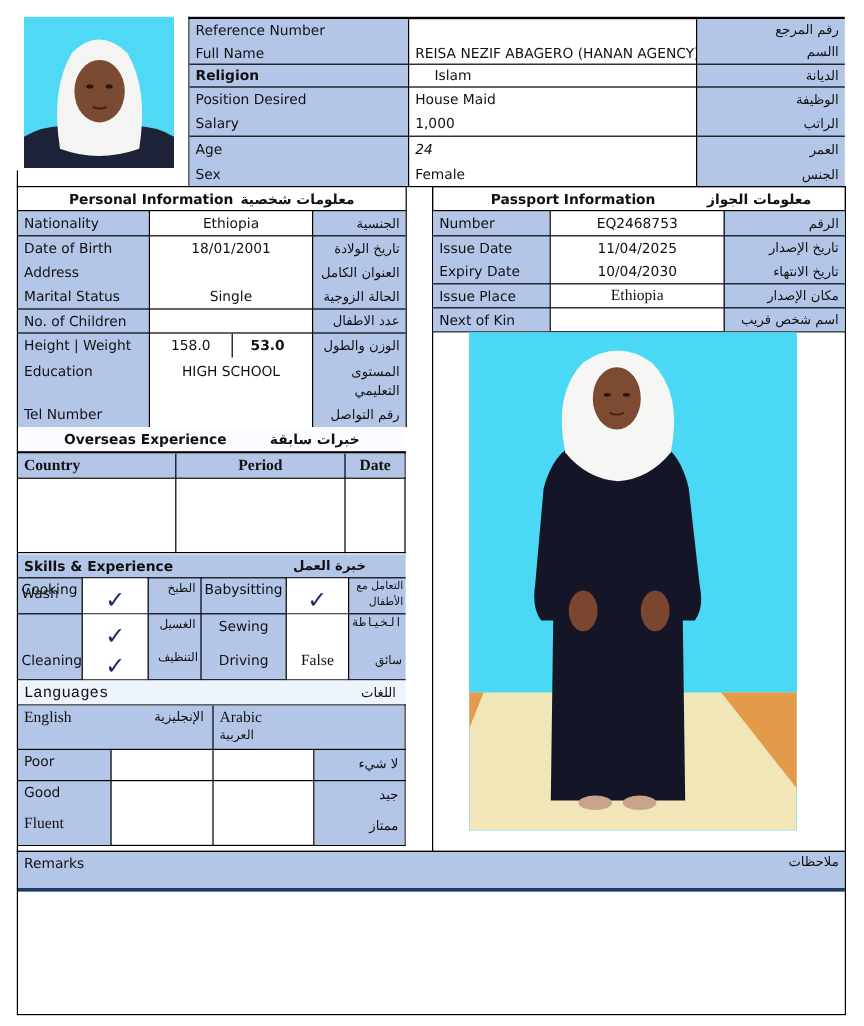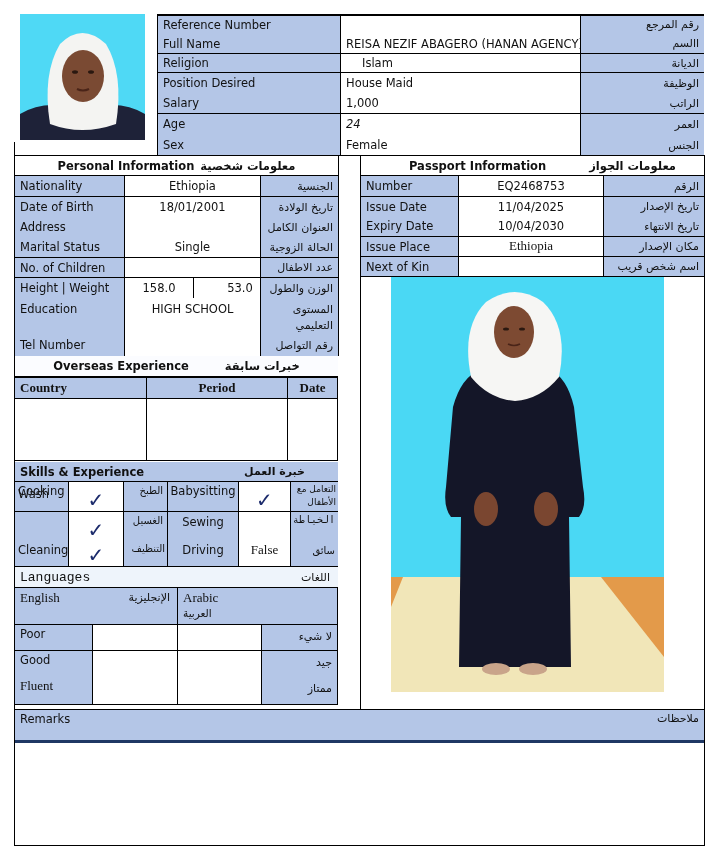--- a/index.html
+++ b/index.html
@@ -50,21 +50,21 @@
 <div class="abs" style="left:14px; top:155px; width:690px; height:1px; background:#000;"></div>
 
 <div class="cell" style="left:158px; top:16px; width:182px; height:17px;">Reference Number</div>
 <div class="cell" style="left:341px; top:16px; width:239px; height:17px;"></div>
 <div class="cell ar" style="left:581px; top:16px; width:123px; height:17px;">رقم المرجع</div>
 
 <div class="cell" style="left:158px; top:34px; width:182px; height:19px;">Full Name</div>
 <div class="cell" style="left:341px; top:34px; width:239px; height:19px;">REISA NEZIF ABAGERO (HANAN AGENCY)</div>
 <div class="cell ar" style="left:581px; top:34px; width:123px; height:19px;">االسم</div>
 
-<div class="cell" style="left:158px; top:54px; width:182px; height:18px;">Religion</div>
+<div class="cell" style="left:158px; top:54px; width:182px; height:18px;font-weight:bold;">Religion</div>
 <div class="cell" style="left:341px; top:54px; width:239px; height:18px;margin-left:16px;">Islam</div>
 <div class="cell ar" style="left:581px; top:54px; width:123px; height:18px;">الديانة</div>
 
 <div class="cell" style="left:158px; top:73px; width:182px; height:20px;">Position Desired</div>
 <div class="cell" style="left:341px; top:73px; width:239px; height:20px;">House Maid</div>
 <div class="cell ar" style="left:581px; top:73px; width:123px; height:20px;">الوظيفة</div>
 
 <div class="cell" style="left:158px; top:93px; width:182px; height:20px;">Salary</div>
 <div class="cell" style="left:341px; top:93px; width:239px; height:20px;">1,000</div>
 <div class="cell ar" style="left:581px; top:93px; width:123px; height:20px;">الراتب</div>
@@ -116,21 +116,21 @@
 <div class="cell" style="left:15px; top:237px; width:109px; height:20px;">Marital Status</div>
 <div class="cell center" style="left:125px; top:237px; width:135px; height:20px;">Single</div>
 <div class="cell ar" style="left:261px; top:237px; width:77px; height:20px;">الحالة الزوجية</div>
 
 <div class="cell" style="left:15px; top:258px; width:109px; height:19px;">No. of Children</div>
 <div class="cell center" style="left:125px; top:258px; width:135px; height:19px;"></div>
 <div class="cell ar" style="left:261px; top:258px; width:77px; height:19px;">عدد الاطفال</div>
 
 <div class="cell" style="left:15px; top:278px; width:109px; height:20px;">Height | Weight</div>
 <div class="cell center" style="left:125px; top:278px; width:68px; height:20px;">158.0</div>
-<div class="cell center" style="left:207px; top:278px; width:66px; height:20px;">53.0</div>
+<div class="cell center" style="left:190px; top:278px; width:66px; height:20px;font-weight:bold;">53.0</div>
 <div class="cell ar" style="left:261px; top:278px; width:77px; height:20px;">الوزن والطول</div>
 
 <div class="cell" style="left:15px; top:299px; width:109px; height:20px;">Education</div>
 <div class="cell center" style="left:125px; top:299px; width:135px; height:20px;">HIGH SCHOOL</div>
 <div class="cell ar" style="left:261px; top:299px; width:77px; height:20px;">المستوى</div>
 <div class="cell ar" style="left:261px; top:316px; width:77px; height:18px;">التعليمي</div>
 
 <div class="cell" style="left:15px; top:335px; width:109px; height:20px;">Tel Number</div>
 <div class="cell center" style="left:125px; top:335px; width:135px; height:20px;"></div>
 <div class="cell ar" style="left:261px; top:335px; width:77px; height:20px;">رقم التواصل</div>

